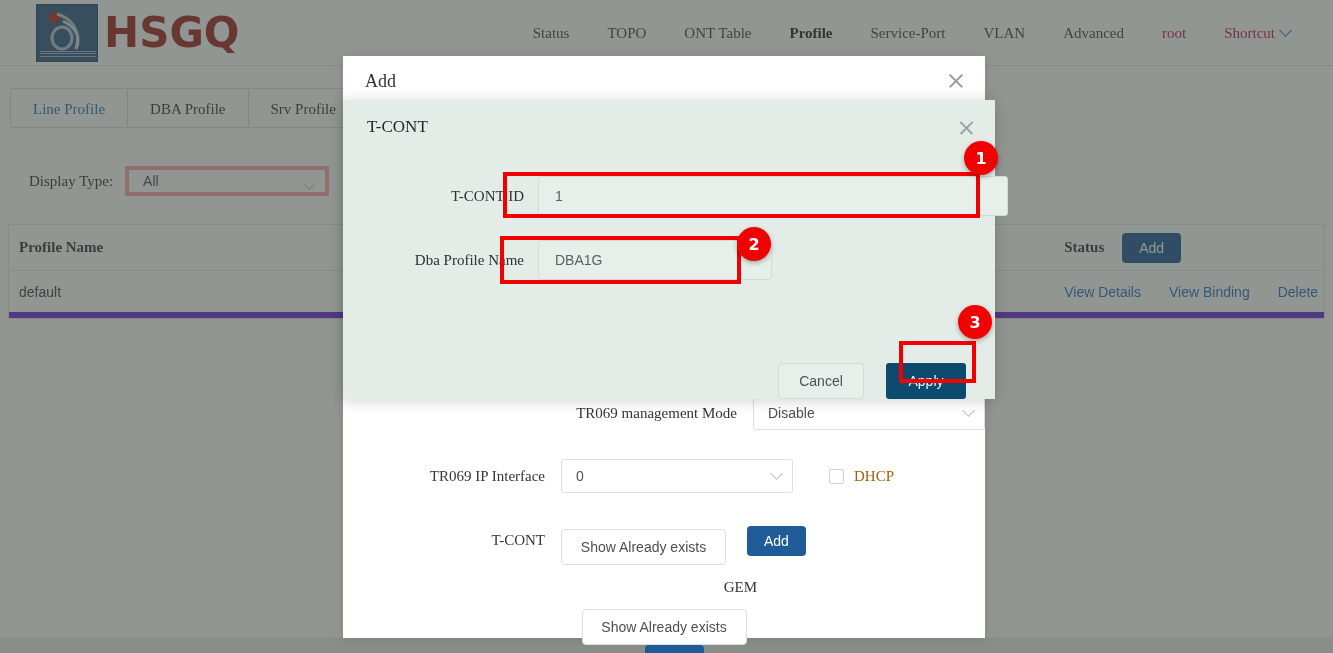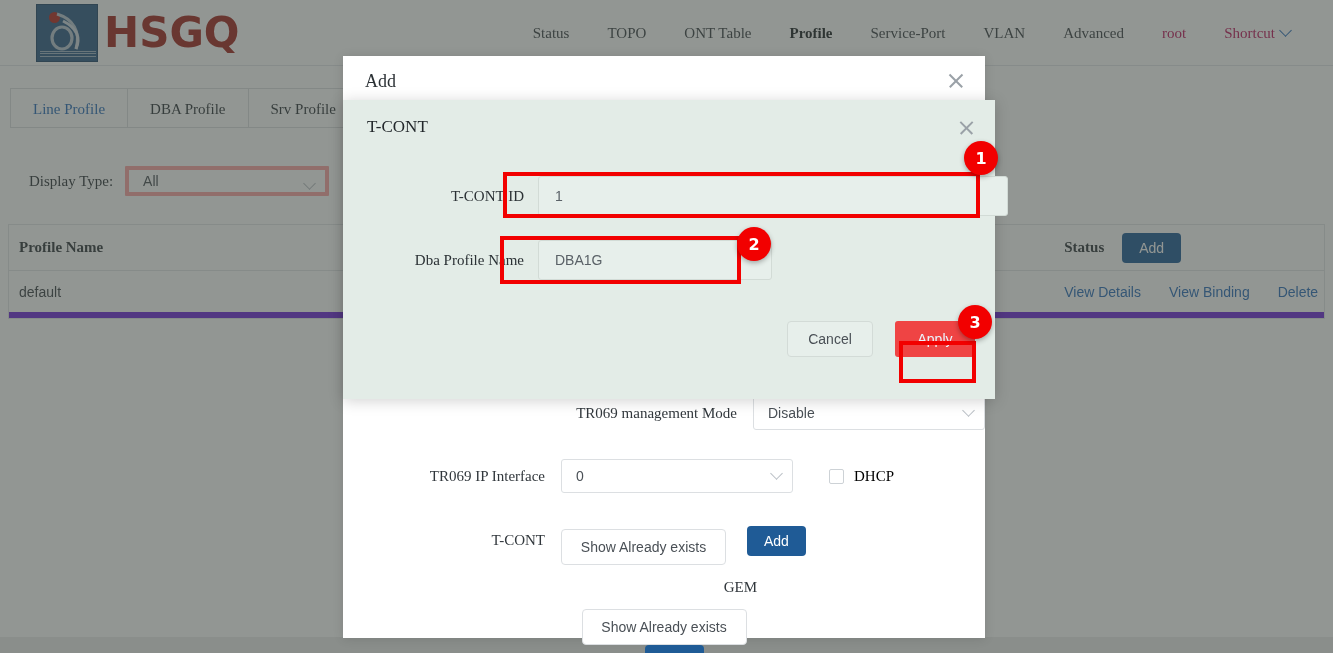--- a/index.html
+++ b/index.html
@@ -213,21 +213,21 @@
     font-size: 14px; color: #4a5056;
     display: flex; align-items: center; padding-left: 14px;
     position: relative;
     cursor: pointer;
   }
   .chk {
     width: 15px; height: 15px;
     border: 1px solid #cdd2d6; border-radius: 2px;
     background: #fff; margin-left: 36px; cursor: pointer;
   }
-  .chk-label { font-size: 15px; color: #000000; margin-left: 10px; }
+  .chk-label { font-size: 15px; color: #a16207; margin-left: 10px; }
   .ghost-btn {
     width: 165px; height: 36px;
     border: 1px solid #dcdfe2; border-radius: 4px;
     background: #fff;
     font-family: "Liberation Sans", sans-serif;
     font-size: 14px; color: #4a5056;
     display: flex; align-items: center; justify-content: center;
     cursor: pointer;
     margin-top: 13px;
   }
@@ -280,37 +280,37 @@
     font-family: "DejaVu Sans", sans-serif;
     font-size: 47px; font-weight: bold;
     letter-spacing: -1px;
     user-select: none;
   }
   .wm-foro { color: #cfd6d2; }
   .wm-isp  { color: #d2e1ec; }
   .wm-arc  { position: absolute; left: 97px; top: -6px; }
 
   .tc-footer {
-    position: absolute; left: 12px; bottom: 0;
+    position: absolute; left: 3px; bottom: 0;
     width: 652px; height: 78px;
-    display: flex; align-items: flex-start; justify-content: flex-end;
+    display: flex; align-items: flex-end; justify-content: flex-end;
     padding-right: 32px; gap: 22px;
   }
   .btn-cancel {
     width: 86px; height: 36px;
     border: 1px solid #d3dbd7; border-radius: 4px;
     background: #e7efeb;
     font-family: "Liberation Sans", sans-serif;
     font-size: 14px; color: #4a5056;
     cursor: pointer;
   }
   .btn-apply {
     width: 80px; height: 36px;
     border: none; border-radius: 3px;
-    background: #ef4444;
+    background: #0c4a6e;
     font-family: "Liberation Sans", sans-serif;
     font-size: 14px; color: #eaf4fd;
     cursor: pointer;
   }
 
   
   .hl {
     position: absolute; border: 4px solid #f20000;
     z-index: 45; pointer-events: none;
   }

